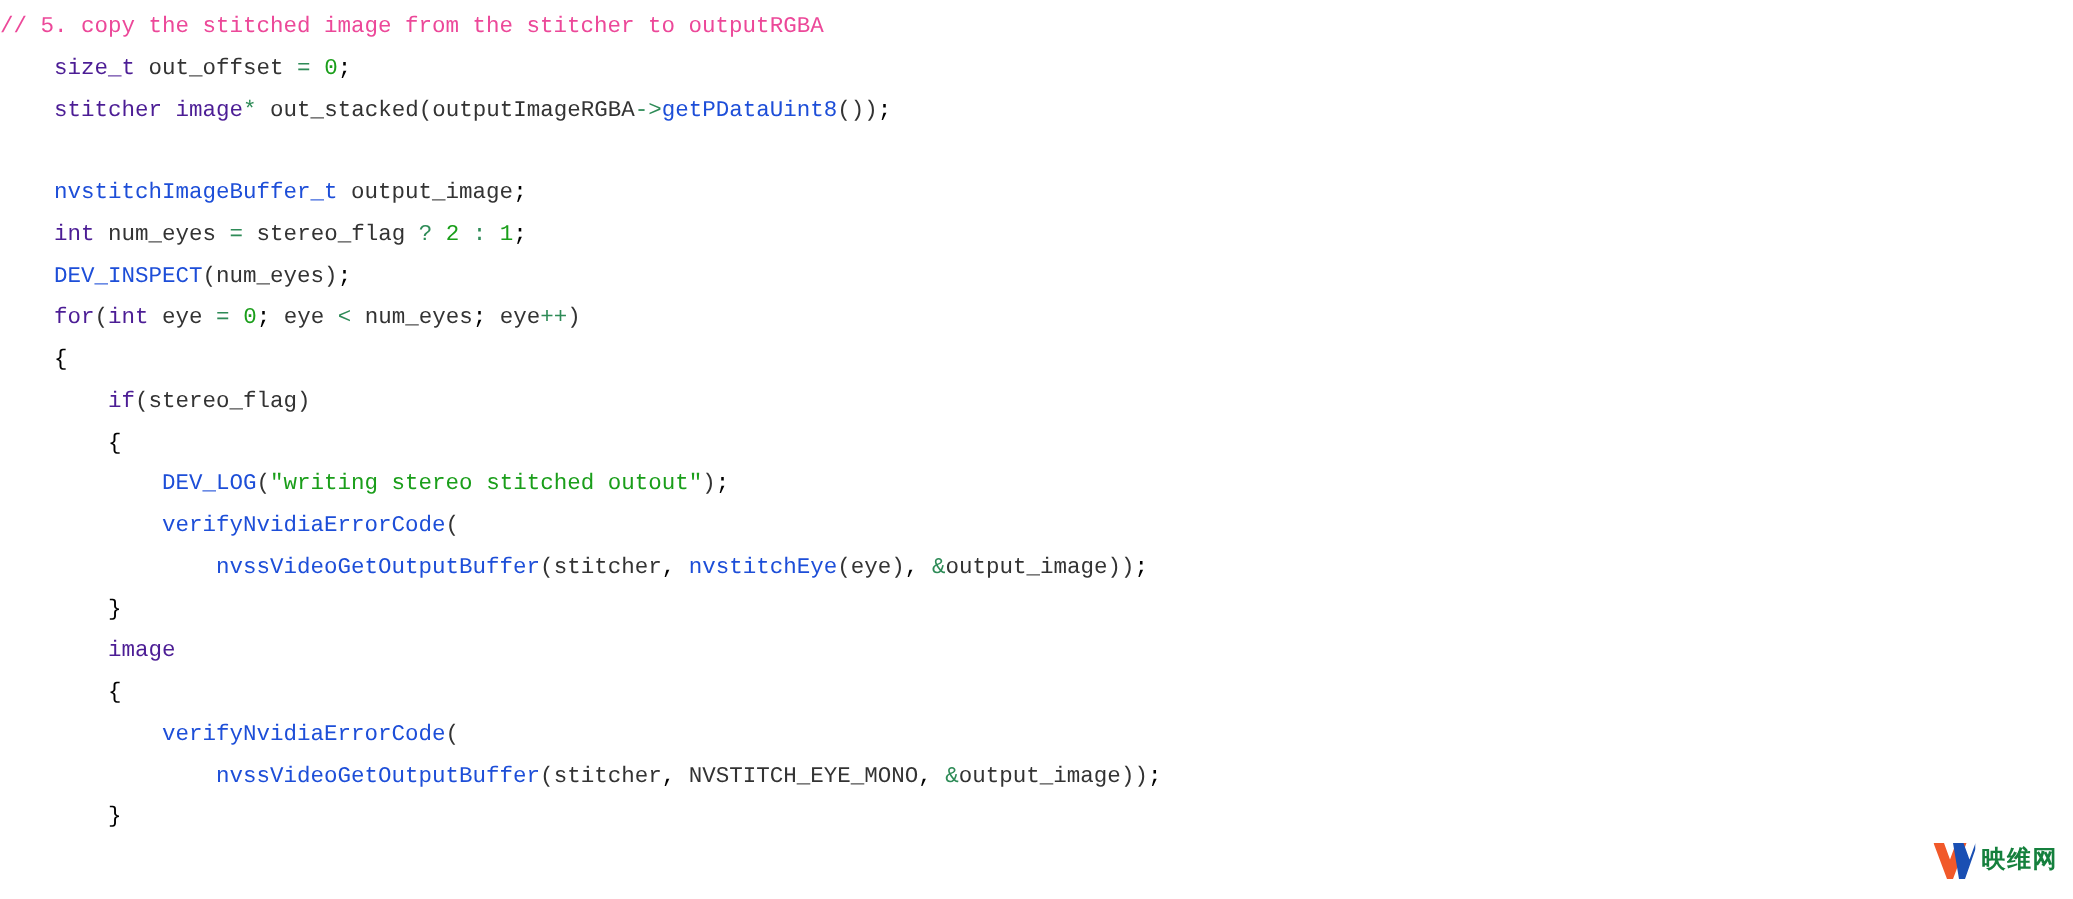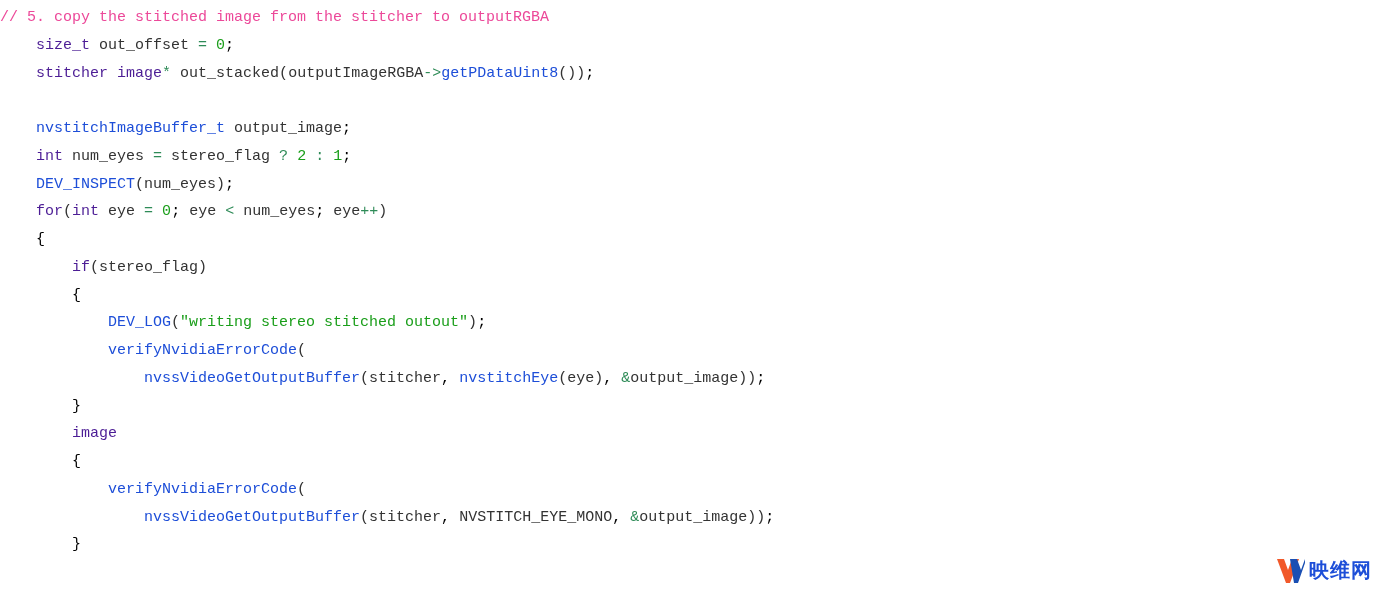--- a/index.html
+++ b/index.html
@@ -37,22 +37,22 @@
     right: 10px;
     bottom: 10px;
     display: flex;
     align-items: center;
     gap: 4px;
   }
   .logo-wrap svg { display:block; }
   .logo-text {
     font-family: "Microsoft YaHei", Arial, sans-serif;
     font-weight: bold;
-    font-size: 20px;
-    color: #1d4ed8;
+    font-size: 16px;
+    color: #15803d;
     letter-spacing: 1px;
   }
 </style>
 </head>
 <body>
 
 <pre><span class="comment">// 5. copy the stitched image from the stitcher to outputRGBA</span>
 <span>    </span><span class="keyword">size_t</span><span class="ident"> out_offset </span><span class="op">=</span><span> </span><span class="number">0</span><span class="plain">;</span>
 <span>    </span><span class="keyword">stitcher</span><span> </span><span class="keyword">image</span><span class="op">* </span><span class="ident">out_stacked</span><span class="paren">(</span><span class="ident">outputImageRGBA</span><span class="op">-&gt;</span><span class="func">getPDataUint8</span><span class="paren">()</span><span class="paren">)</span><span class="plain">;</span>
 

